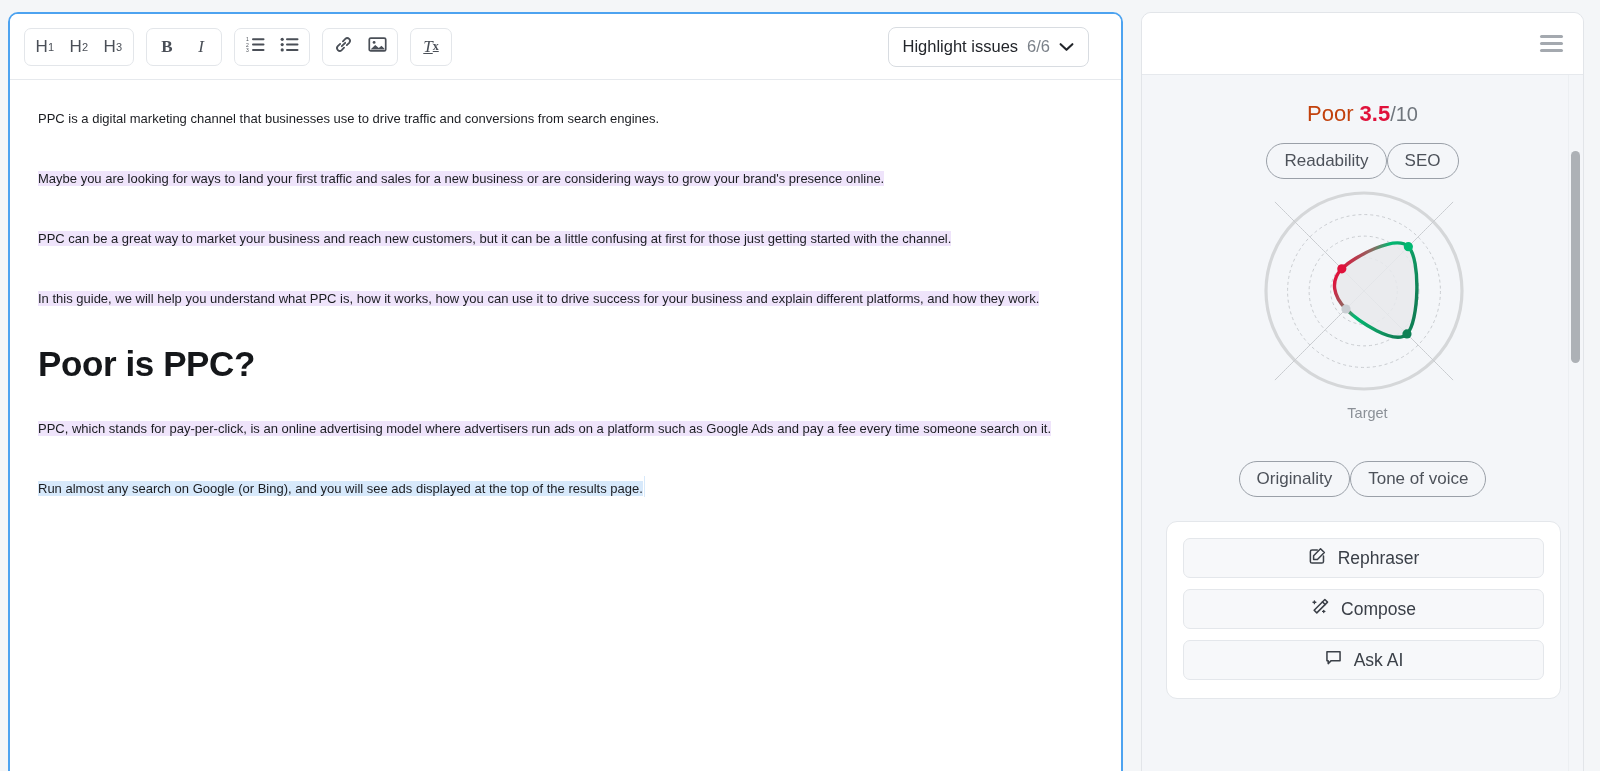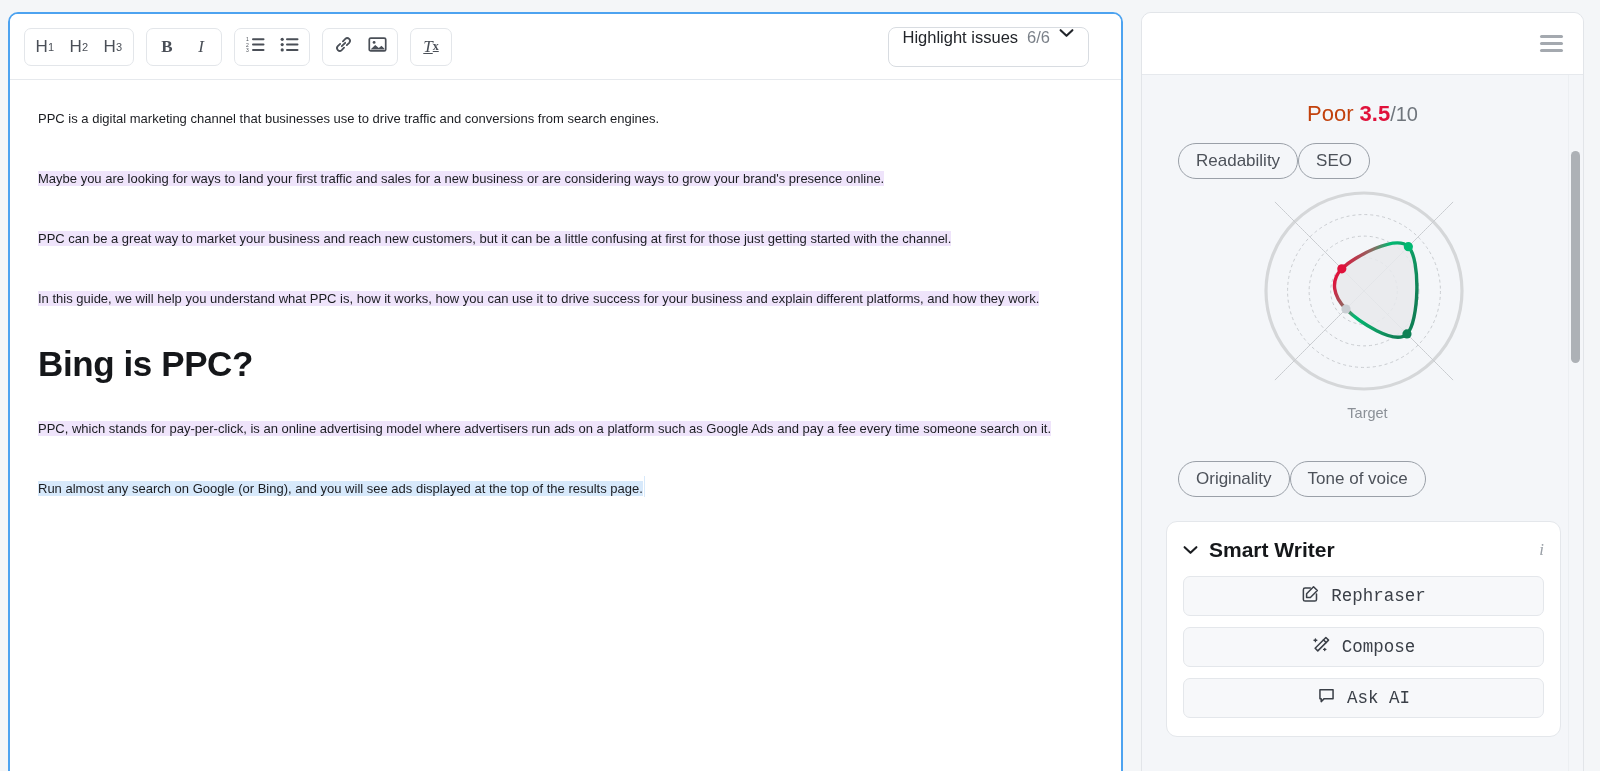--- a/index.html
+++ b/index.html
@@ -50,21 +50,21 @@
   .hlevel { font-size: 17px; font-weight: 500; letter-spacing: .2px; }
   .hlevel sub { font-size: 11px; }
   .tb-b { font-weight: 700; font-size: 17px; font-family: "Liberation Serif", serif;}
   .tb-i { font-style: italic; font-size: 17px; font-family: "Liberation Serif", serif; }
   .tb-tx { font-style: italic; font-size: 17px; font-family: "Liberation Serif", serif; text-decoration: underline; }
   .tb-tx b { font-style: normal; font-size: 12px; font-weight: 700; text-decoration: none; }
 
   .toolbar-spacer { flex: 1; }
 
   .highlight-select {
-    display: flex; align-items: flex-start; gap: 9px;
+    display: flex; align-items: center; gap: 9px;
     border: 1px solid #d8dce1;
     border-radius: 8px;
     height: 40px;
     padding: 0 14px;
     background: #fff;
     cursor: pointer;
     margin-right: 18px;
   }
   .hs-label { font-size: 16.5px; color: #23262b; }
   .hs-count { font-size: 16.5px; color: #7b8189; }
@@ -119,21 +119,21 @@
     text-align: center;
     margin-top: 26px;
     font-size: 22px;
     color: #6f757c;
   }
   .score-word { color: #c2410c; font-weight: 400; }
   .score-val  { color: #e0113b; font-weight: 700; }
   .score-max  { color: #6f757c; font-size: 20px; }
 
   .chips-row {
-    display: flex; justify-content: flex-start;
+    display: flex; justify-content: center;
     padding: 0 36px;
     margin-top: 16px;
     position: relative; z-index: 4;
   }
   .chips-row.bottom { margin-top: 6px; position: absolute; left: 0; right: 0; top: 442px; }
   .chip {
     border: 1px solid #9aa0a8;
     border-radius: 999px;
     padding: 7px 17px;
     font-size: 17px;
@@ -174,21 +174,20 @@
   .sw-btn {
     display: flex; align-items: center; justify-content: center; gap: 11px;
     height: 40px;
     border: 1px solid #e4e7eb;
     border-radius: 7px;
     background: #f7f8fa;
     font-size: 17.5px;
     color: #3b4048;
     margin-bottom: 11px;
     cursor: pointer;
-    font-family: Liberation Mono, monospace;
   }
   .sw-btn:last-child { margin-bottom: 0; }
   .sw-btn svg { flex: none; }
 
   
   .vscroll {
     position: absolute; right: 3px; top: 76px;
     width: 9px; height: 212px;
     background: #adb1b6;
     border-radius: 5px;
@@ -285,21 +284,21 @@
             </svg>
         </span>
       </div>
     </div>
 
     <div class="doc" id="doc-body">
         <p><span>PPC is a digital marketing channel that businesses use to drive traffic and conversions from search engines.</span></p>
         <p class="hl-purple"><span>Maybe you are looking for ways to land your first traffic and sales for a new business or are considering ways to grow your brand's presence online.</span></p>
         <p class="hl-purple"><span>PPC can be a great way to market your business and reach new customers, but it can be a little confusing at first for those just getting started with the channel.</span></p>
         <p class="hl-purple"><span>In this guide, we will help you understand what PPC is, how it works, how you can use it to drive success for your business and explain different platforms, and how they work.</span></p>
-        <h2><span>Bing is PPC?</span></h2>
+        <h2><span>Poor is PPC?</span></h2>
         <p class="hl-purple"><span>PPC, which stands for pay-per-click, is an online advertising model where advertisers run ads on a platform such as Google Ads and pay a fee every time someone search on it.</span></p>
         <p class="hl-blue"><span>Run almost any search on Google (or Bing), and you will see ads displayed at the top of the results page.</span><span class="caret"></span></p>
       </div>
   </div>
 
   <div class="rpanel">
 
     <div class="rpanel-head">
       <div class="hamburger">
         <i></i>
@@ -351,29 +350,20 @@
         </svg>
       <div class="target-label">Target</div>
     </div>
 
     <div class="chips-row bottom">
       <div class="chip">Originality</div>
       <div class="chip">Tone of voice</div>
     </div>
 
     <div class="sw-card">
-      <div class="sw-head">
-        <span class="sw-chev">
-          <svg width="15" height="10" viewBox="0 0 15 10" fill="none" stroke="#1b1d21" stroke-width="2.1" stroke-linecap="round" stroke-linejoin="round">
-              <path d="M1.6 2.2 L7.5 7.8 L13.4 2.2"></path>
-            </svg>
-        </span>
-        <span class="sw-title">Smart Writer</span>
-        <span class="sw-info">i</span>
-      </div>
 
       <div class="sw-btn">
         <span>
           <svg width="19" height="19" viewBox="0 0 20 20" fill="none" stroke="#3b4048" stroke-width="1.6" stroke-linecap="round" stroke-linejoin="round">
             <path d="M16.3 10.6 V16.2 a1.8 1.8 0 0 1 -1.8 1.8 H4.3 a1.8 1.8 0 0 1 -1.8 -1.8 V6 a1.8 1.8 0 0 1 1.8 -1.8 H9.8"></path>
             <path d="M13.2 2.9 L17.2 6.9 L9.9 14.2 L5.9 14.2 L5.9 10.2 Z"></path>
           </svg>
         </span>
         <span>Rephraser</span>
       </div>

